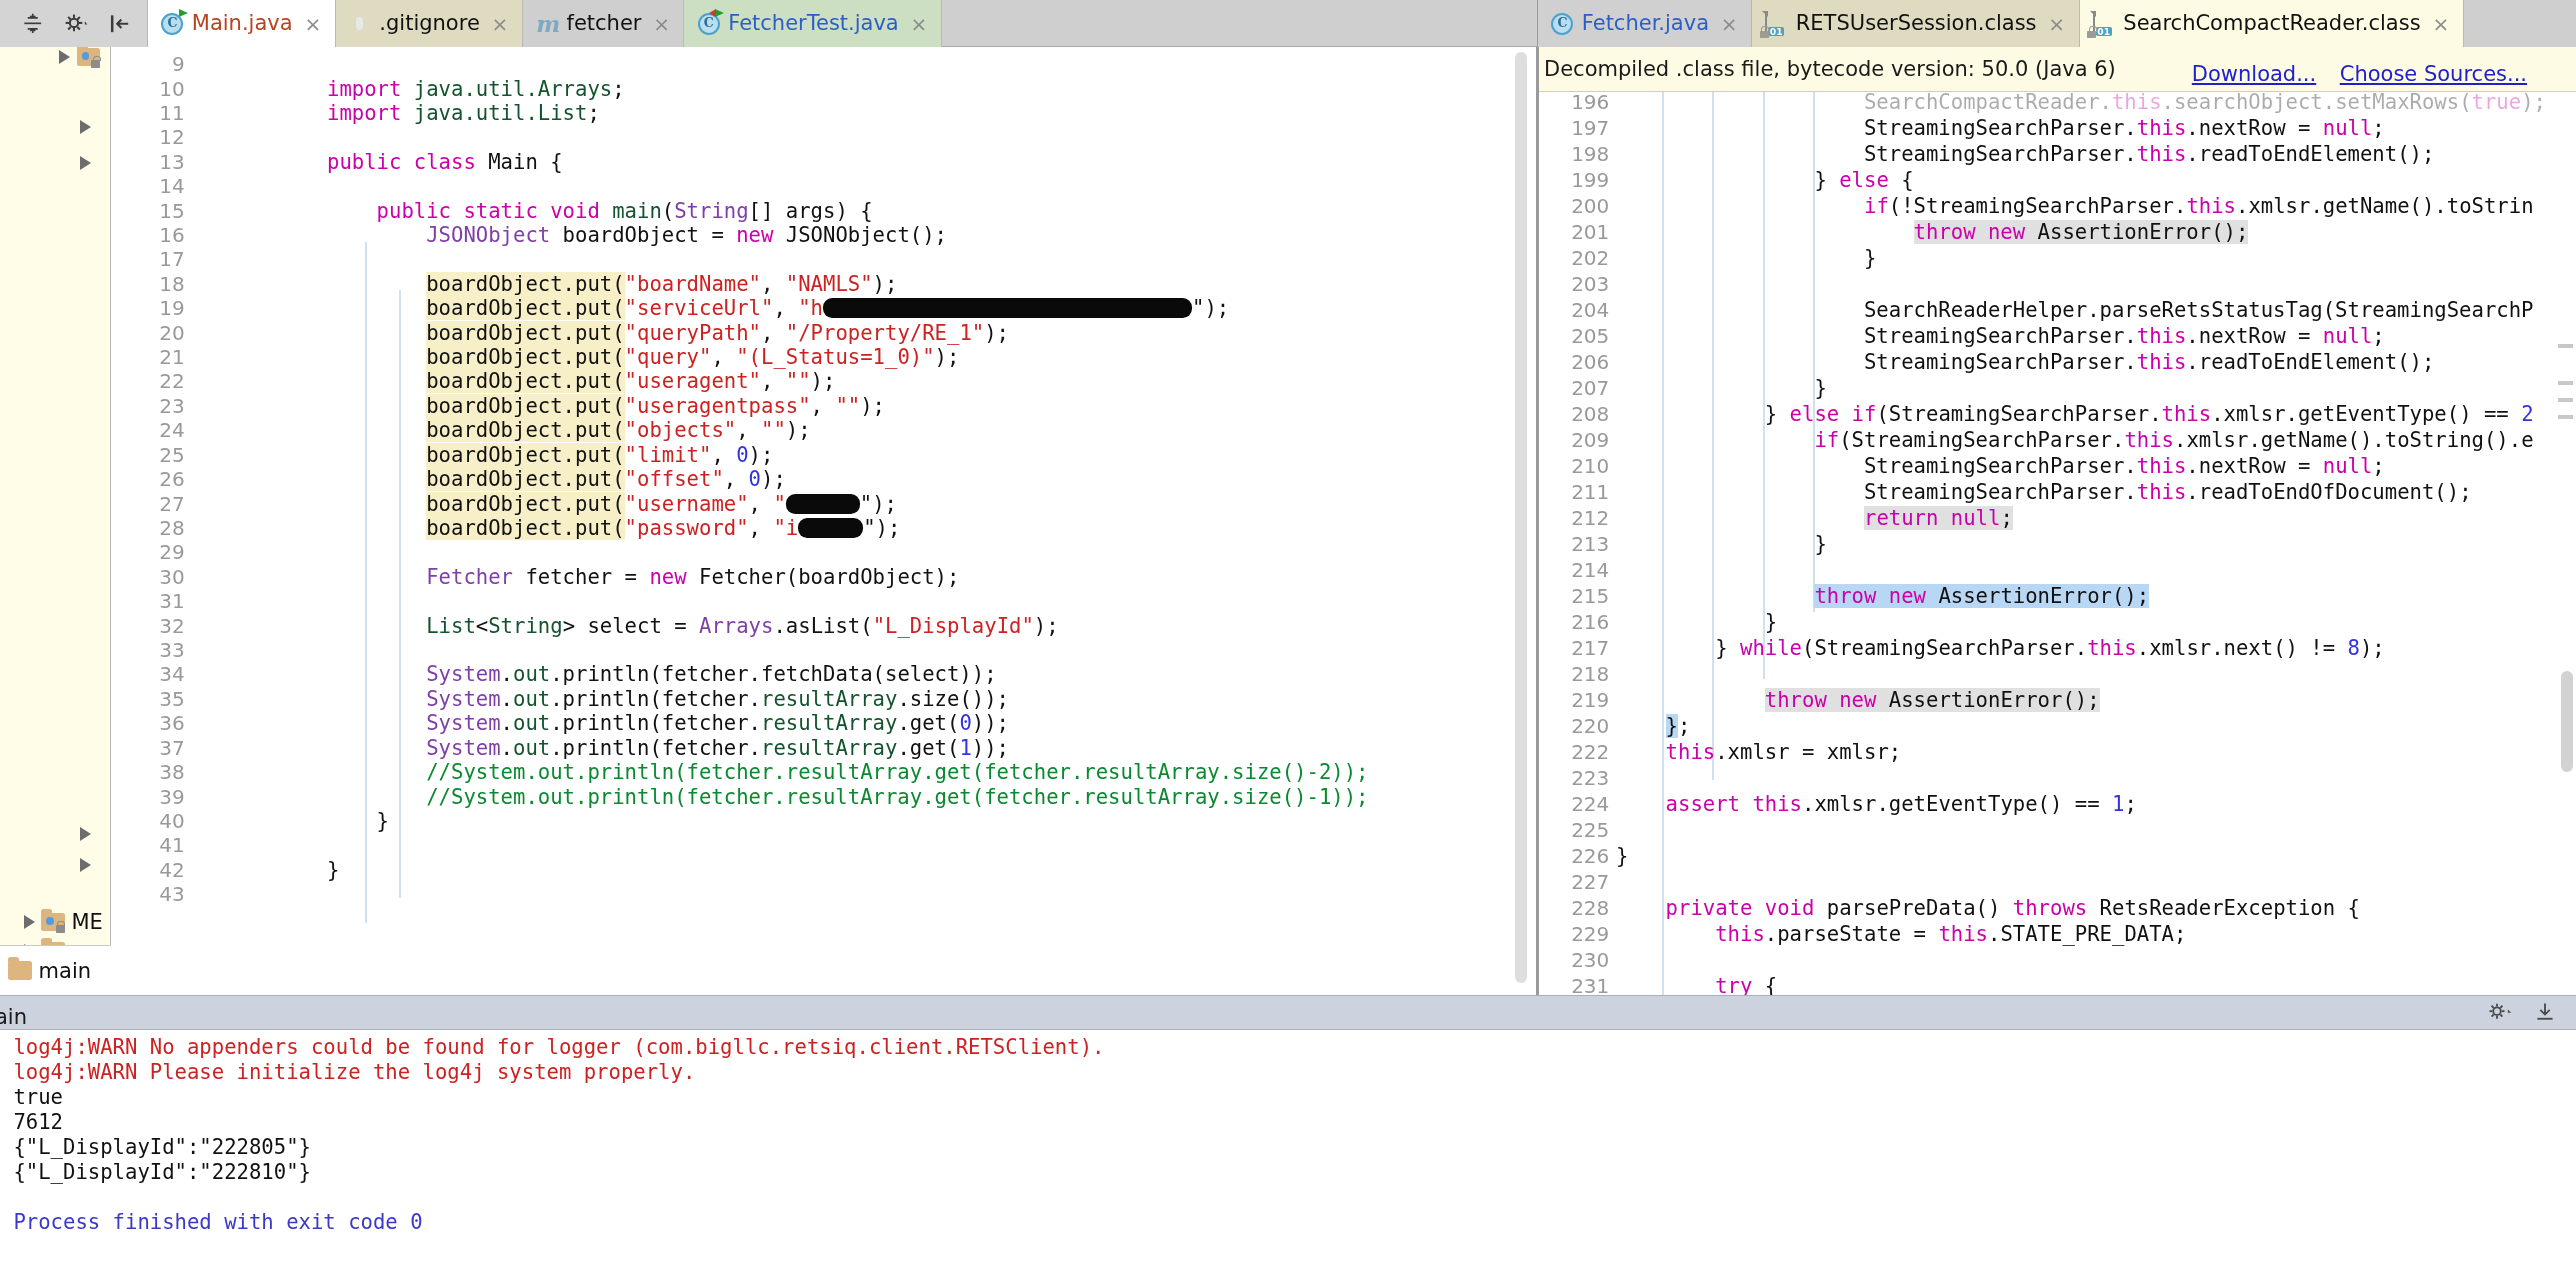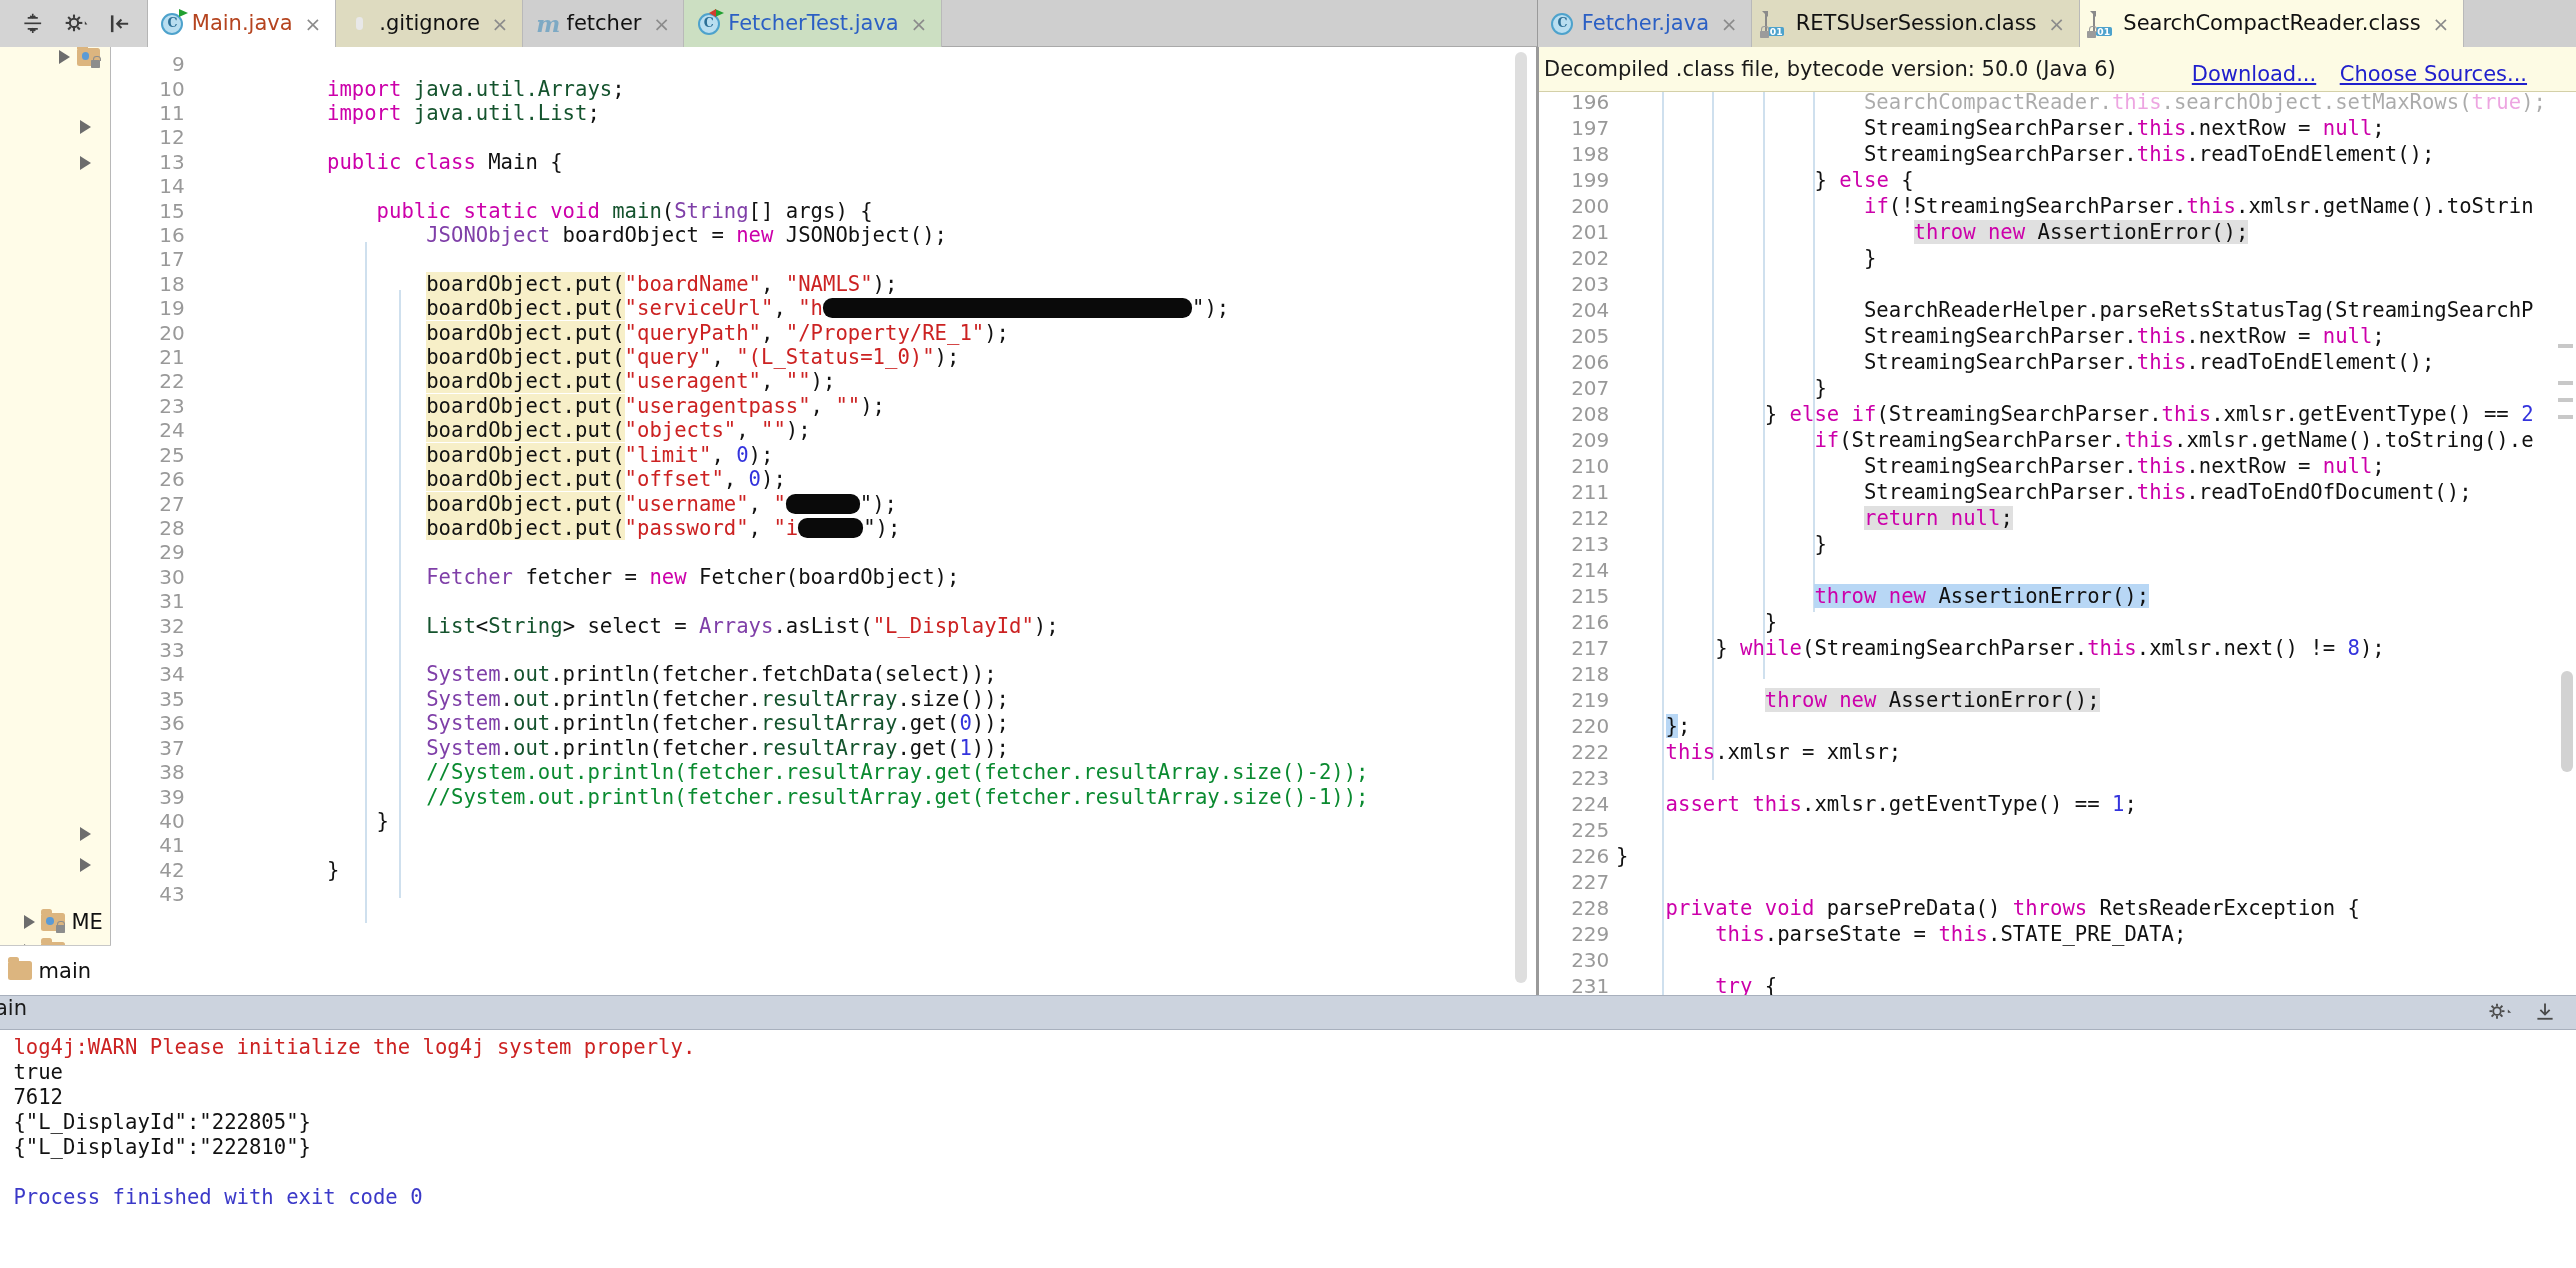--- a/index.html
+++ b/index.html
@@ -239,21 +239,21 @@
     position: absolute; right: 3.4px; top: 579px; width: 11.7px; height: 101px;
     background: #d2d2d2; border-radius: 5.9px;
   }
   .rmark { position: absolute; right: 3.4px; width: 15px; height: 4.2px; background: #c8c8c8; }
 
   
   .console-wrap { position: absolute; left: 0; top: 995px; width: 2576px; height: 274px; }
   .console-header {
     position: absolute; left: 0; top: 0; width: 2576px; height: 35px;
     background: #ccd3de; border-top: 0.8px solid #a8b0bd; border-bottom: 0.8px solid #a8b0bd;
-    display: flex; align-items: flex-start;
+    display: flex; align-items: flex-end;
   }
   .console-header .ctab {
     font-size: 21px; color: #1a1a1a; padding-left: 0px; margin-left: -5px;
   }
   .console-header .right-icons {
     position: absolute; right: 20px; top: 0; height: 35px;
     display: flex; align-items: center; gap: 22px; color: #4a4a4a;
   }
   .console-body {
     position: absolute; left: 0; top: 35px; width: 2576px; height: 238px;
@@ -539,20 +539,21 @@
         </span>
         <span>
           <svg width="22" height="22" viewBox="0 0 26 26">
             <path d="M13 3 L13 16 M7.5 10.5 L13 16 L18.5 10.5" stroke="#4a4a4a" stroke-width="2.2" fill="none"></path>
             <path d="M4 21 L22 21" stroke="#4a4a4a" stroke-width="2.2"></path>
           </svg>
         </span>
       </span>
     </div>
     <div class="console-body" id="console-body">
+        <div class="line"><span class="c-warn">log4j:WARN No appenders could be found for logger (com.bigllc.retsiq.client.RETSClient).</span></div>
         <div class="line"><span class="c-warn">log4j:WARN Please initialize the log4j system properly.</span></div>
         <div class="line"><span class="c-out">true</span></div>
         <div class="line"><span class="c-out">7612</span></div>
         <div class="line"><span class="c-out">{"L_DisplayId":"222805"}</span></div>
         <div class="line"><span class="c-out">{"L_DisplayId":"222810"}</span></div>
         <div class="line"><span class="c-out">&nbsp;</span></div>
         <div class="line"><span class="c-done">Process finished with exit code 0</span></div>
       </div>
   </div>
 

